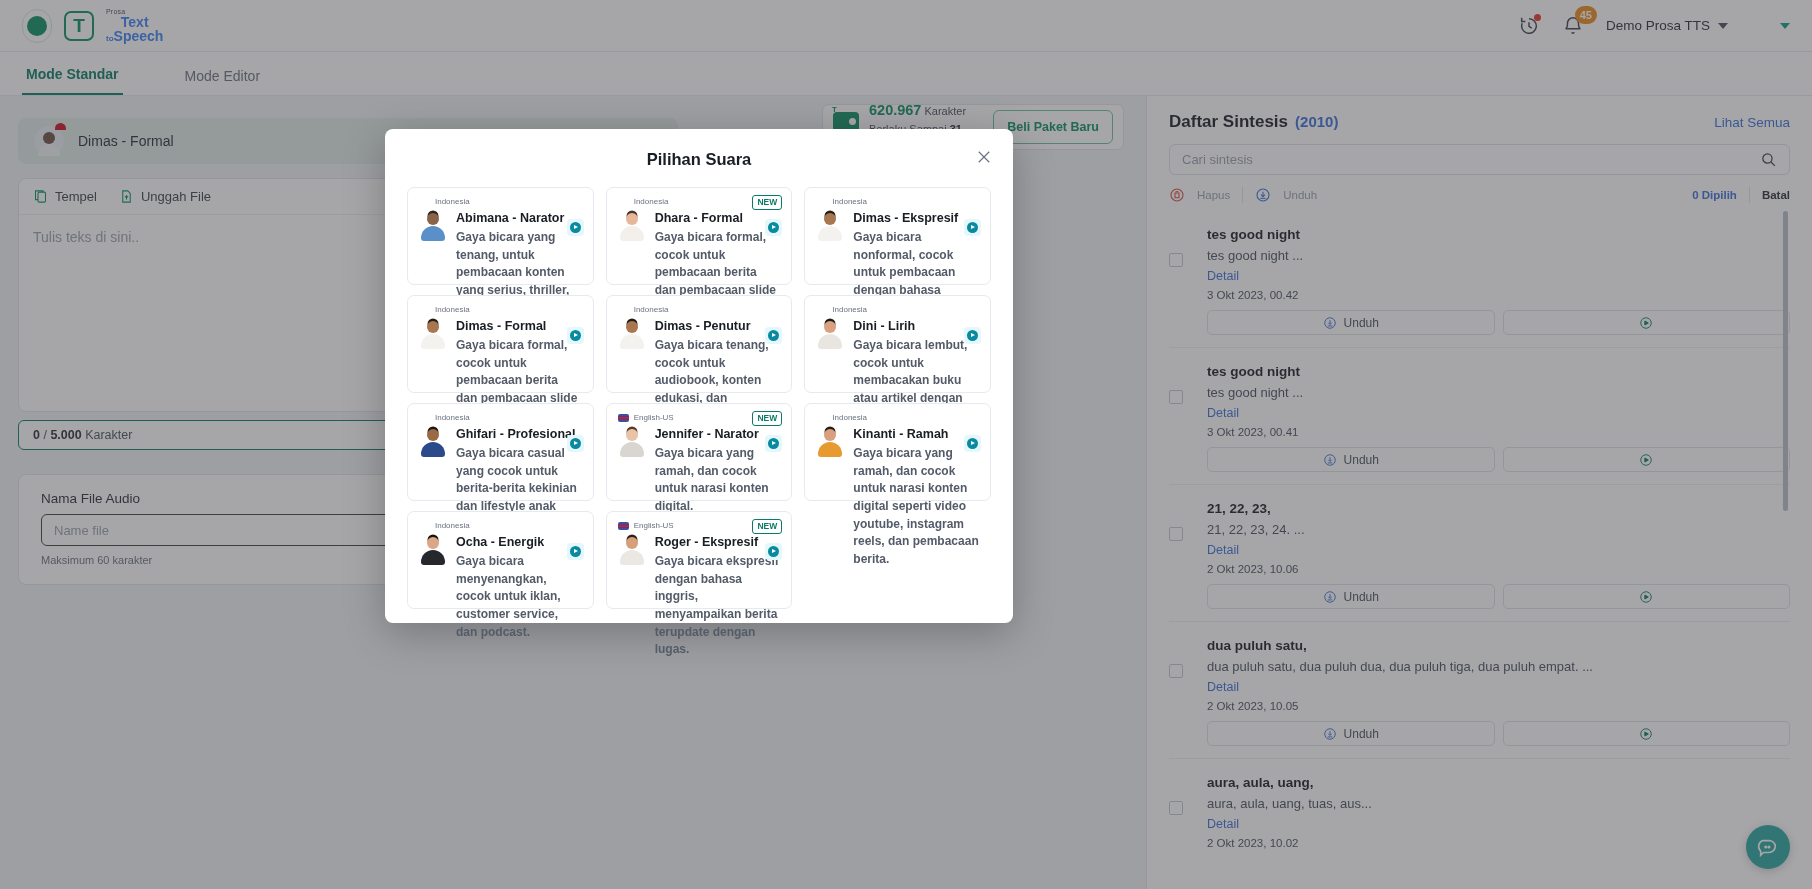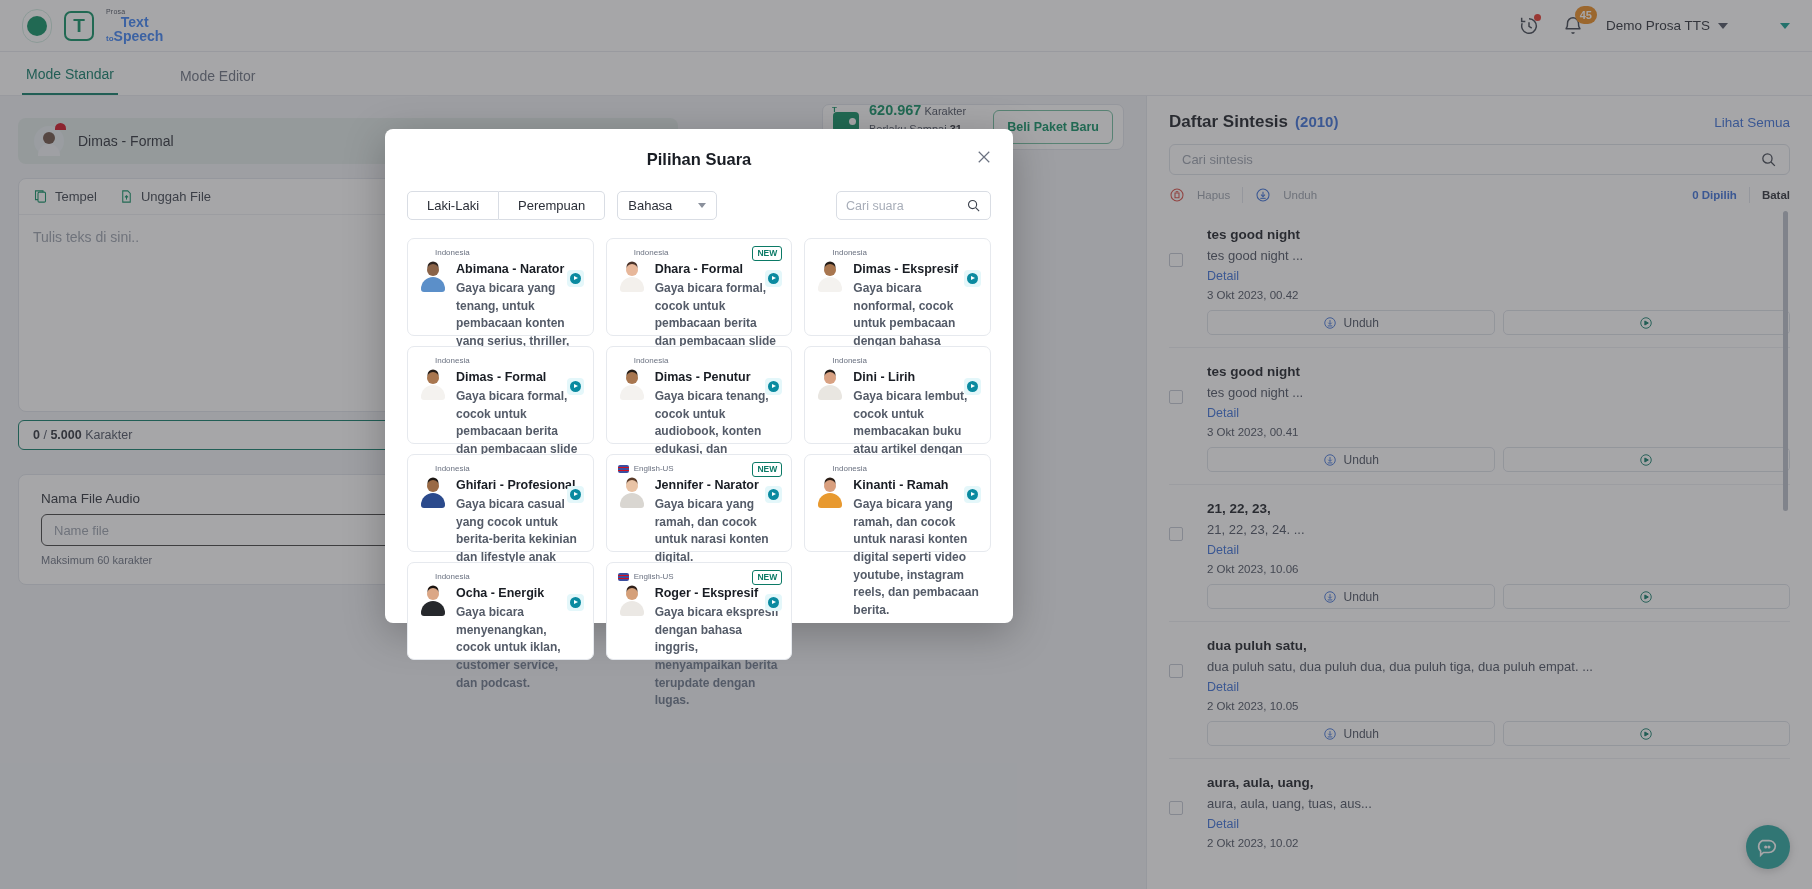--- a/index.html
+++ b/index.html
@@ -50,21 +50,21 @@
   .flag-chip { display:flex; align-items:center; gap:8px; cursor:pointer; }
   .flag-id { width:22px; height:16px; border-radius:3px; overflow:hidden; display:block; }
   .flag-id .t { height:8px; background:#cf1020; }
   .flag-id .b { height:8px; background:#ffffff; }
   .caret-teal { width:0;height:0;border-left:5px solid transparent;border-right:5px solid transparent;border-top:6px solid #0e9e8f; }
 
   
   .modebar { height:44px; background:#ffffff; display:flex; align-items:flex-end; padding:0 22px; border-bottom:1px solid #e7e9ee; }
   .mode-tab { font-size:14px; padding:0 4px 11px 4px; margin-right:58px; color:#6a7policies; cursor:pointer; }
   .mode-tab { color:#6a7180; }
-  .mode-tab.active { color:#0b7a66; font-weight:normal; border-bottom:2.5px solid #0b7a66;margin-top:25px; }
+  .mode-tab.active { color:#0b7a66; font-weight:bold; border-bottom:2.5px solid #0b7a66;margin-top:25px; }
 
   
   .content { display:flex; height: calc(889px - 52px - 44px); }
   .left-col { width: 1146px; padding: 16px 22px 0 18px; position:relative; }
   .right-col { width: 666px; background:#ffffff; border-left:1px solid #e4e7ec; padding: 16px 22px 0 22px; position:relative; }
 
   
   .quota {
     position:absolute; left: 822px; top: 8px; width: 302px; height: 46px;
     border:1px solid #dfe3ea; border-radius:7px; background:#fff;
@@ -468,37 +468,20 @@
 <div class="overlay"></div>
 
 <div class="modal">
   <div class="modal-title">Pilihan Suara</div>
   <span class="modal-close">
     <svg viewBox="0 0 24 24" fill="none" stroke="currentColor" stroke-width="1.6">
         <path d="M5 5 19 19M19 5 5 19"></path>
       </svg>
   </span>
 
-  <div class="filters">
-    <div class="seg">
-      <div class="seg-btn">Laki-Laki</div>
-      <div class="seg-btn">Perempuan</div>
-    </div>
-    <div class="lang-select">
-      <span>Bahasa</span>
-      <span class="car"></span>
-    </div>
-    <div class="modal-search">
-      <span>Cari suara</span>
-      <svg width="15" height="15" viewBox="0 0 24 24" fill="none" stroke="currentColor" stroke-width="1.8">
-          <circle cx="10.5" cy="10.5" r="6.5"></circle>
-          <path d="M15.5 15.5 21 21"></path>
-        </svg>
-    </div>
-  </div>
 
   <div class="voice-grid" id="voice-grid">
       <div class="vcard">
         <div class="vc-top">
           <span class="flag-sm id"><span class="t"></span><span class="b"></span></span>
           <span class="vc-lang">Indonesia</span>
         </div>
         <div class="vc-main">
           <span class="vc-ava">
             <span class="body" style="background:#5b8fc9"></span>

